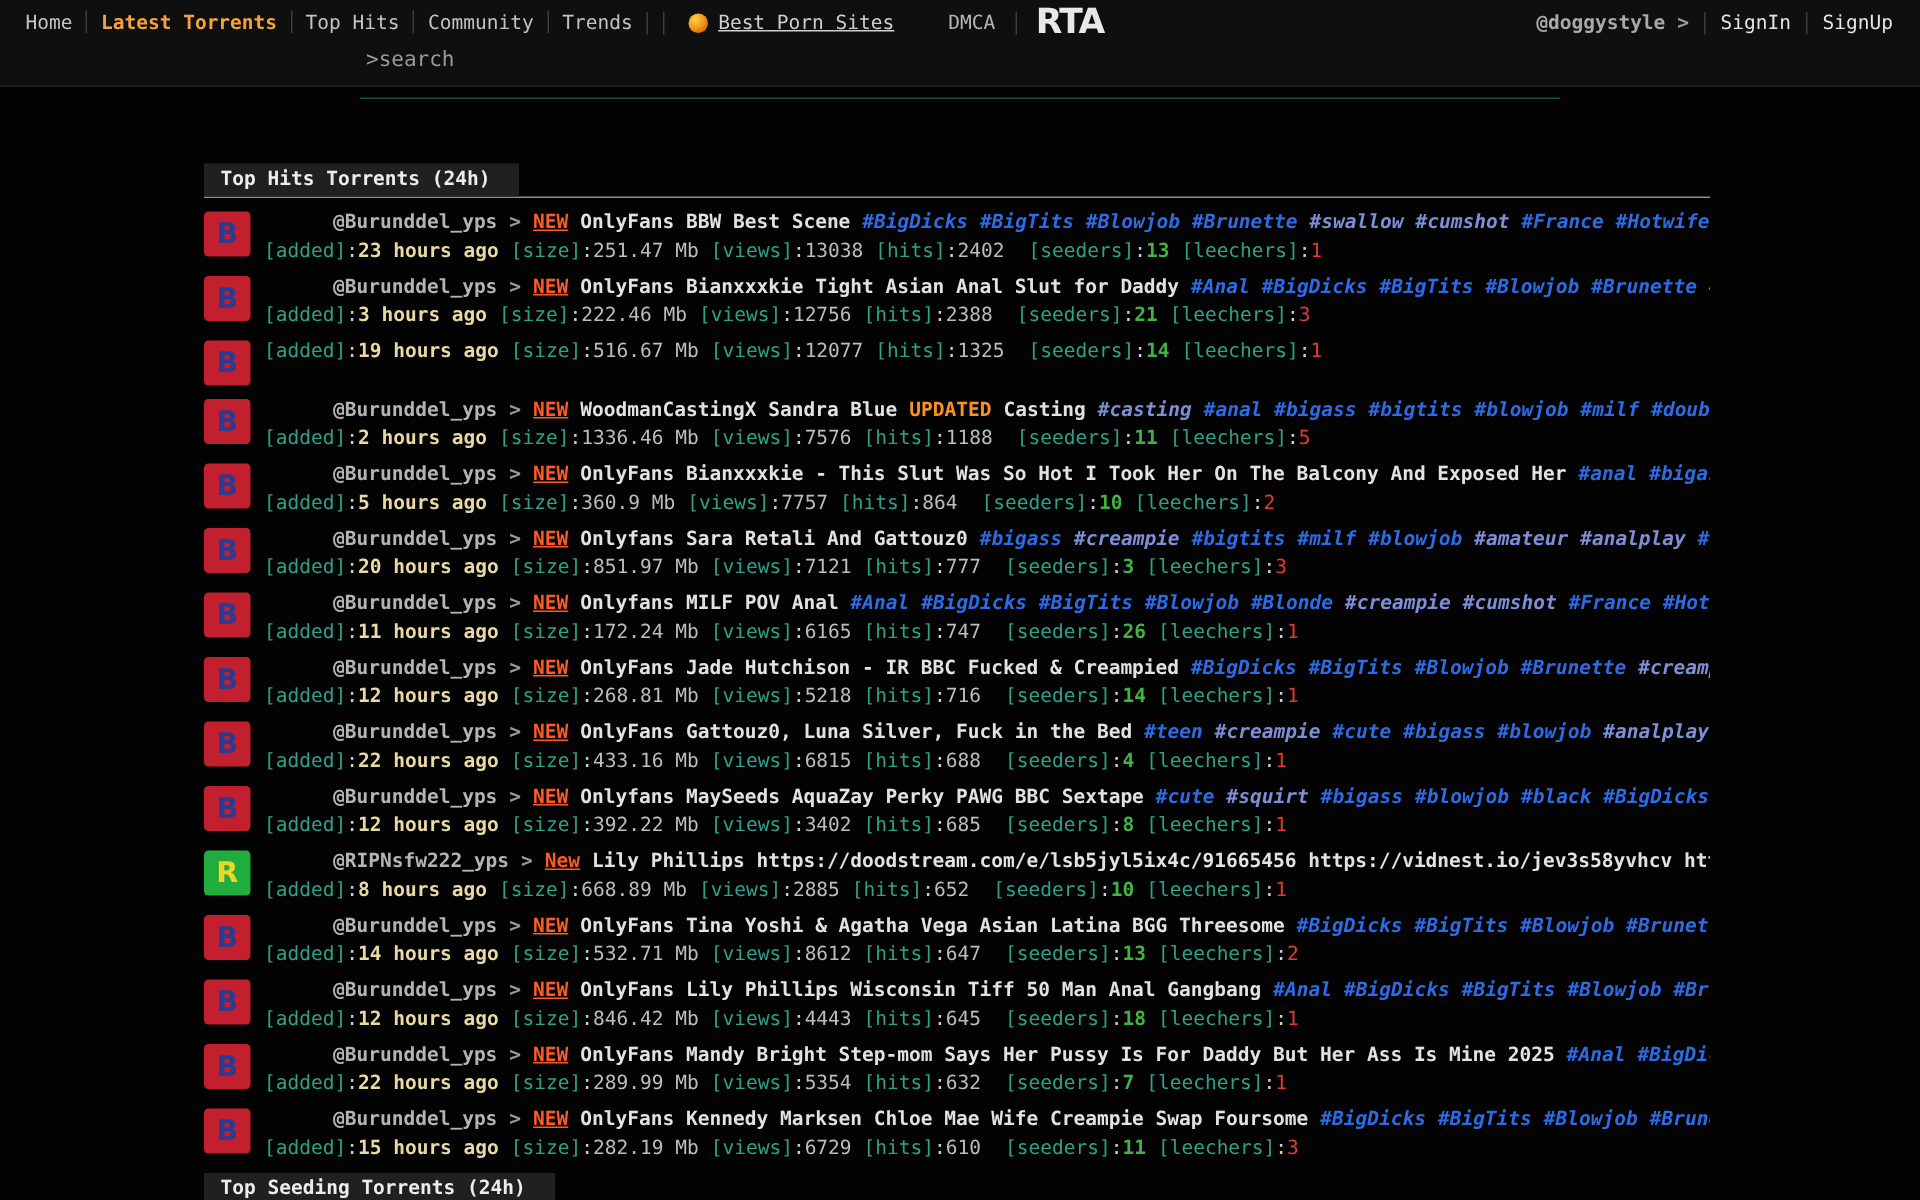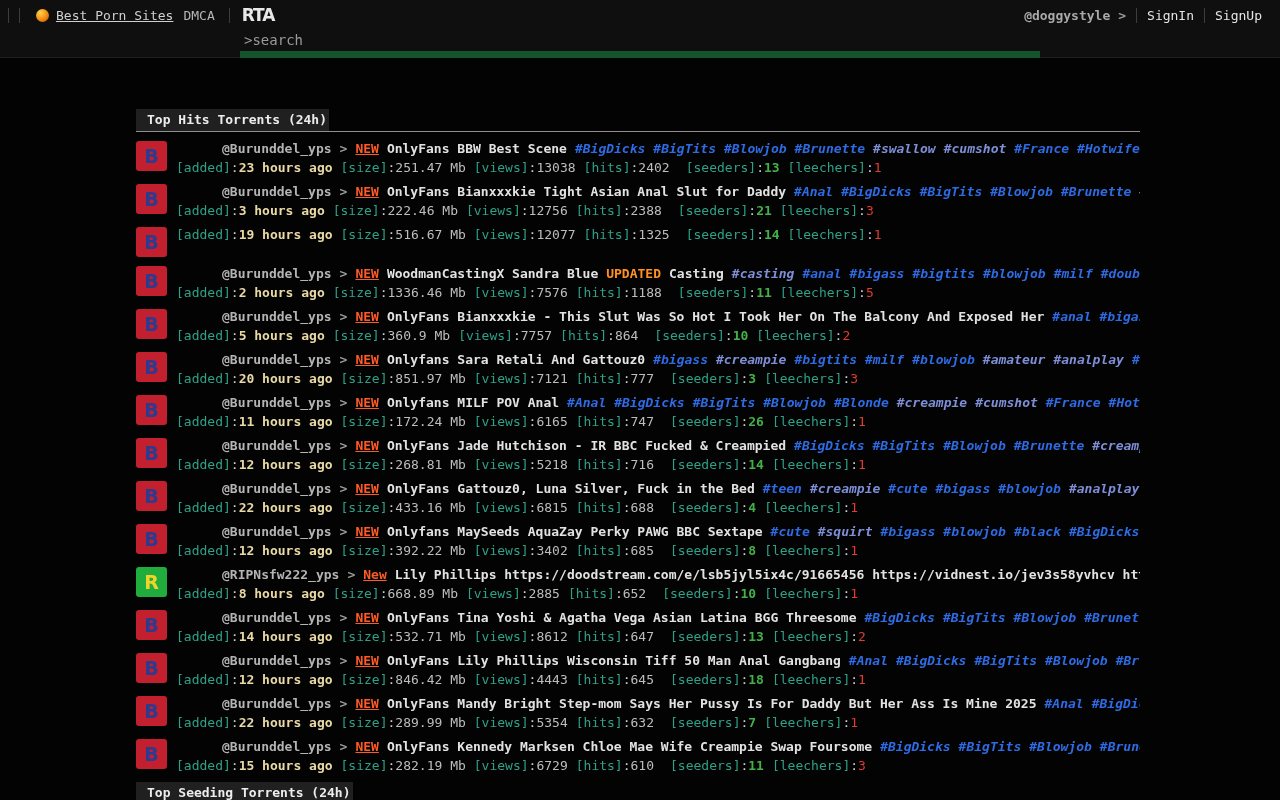--- a/index.html
+++ b/index.html
@@ -12,37 +12,37 @@
   
   .topbar{height:57px;background:var(--topbar-bg,#0f0f0f);border-bottom:1px solid #1e1e1e;}
   .topnav{display:flex;align-items:center;height:30px;padding:0 8px;white-space:nowrap;}
   .nav-item{color:#c3c3c3;text-decoration:none;padding:0 9px;}
   .nav-item.active{color:var(--nav-active,#f2a33c);font-weight:bold;}
   .sep{display:inline-block;width:0;height:15px;border-left:1px solid #3d3d3d;vertical-align:middle;}
   .sep.gap{margin-left:10px;}
   .promo{display:inline-flex;align-items:center;gap:7px;margin-left:16px;color:#cfcfcf;}
   .promo-ico{display:inline-block;width:13px;height:13px;border-radius:50%;
     background:radial-gradient(circle at 35% 30%, #ffd24a 0%, #f08c12 55%, #b34a00 100%);}
-  .dmca{color:#b5b5b5;text-decoration:none;margin:0 14px 0 10px;}
-  .rta{font-family:"DejaVu Sans",sans-serif;font-weight:900;font-size:17px;letter-spacing:-1px;
+  .dmca{color:#b5b5b5;text-decoration:none;margin:0 14px 0 36px;}
+  .rta{font-family:"DejaVu Sans",sans-serif;font-weight:900;font-size:23px;letter-spacing:-1px;
     color:#e8e8e8;margin-left:12px;text-decoration:none;}
   .right{margin-left:auto;display:flex;align-items:center;}
   .account{color:#a9a9a9;font-weight:bold;text-decoration:none;margin-right:10px;}
   .account .chev{color:#9a9a9a;margin-left:8px;}
   .auth{color:#e5e5e5;text-decoration:none;padding:0 10px;}
   .searchrow{height:26px;}
   .search{display:block;margin-left:240px;width:792px;background:transparent;border:none;
-    border-bottom:7px solid #14532d;outline:none;color:#c8c8c8;
-    font-family:"DejaVu Sans Mono",monospace;font-size:14px;padding:2px 4px 3px 4px;}
+    border-bottom:1px solid #14532d;outline:none;color:#c8c8c8;
+    font-family:"DejaVu Sans Mono",monospace;font-size:14px;padding:2px 4px 17px 4px;}
   .search::placeholder{color:#9a9a9a;opacity:1;}
   
   .content{margin-left:136px;width:1004px;padding-top:51px;}
   .sec-head{border-bottom:1px solid #8f8f8f;margin-bottom:9px;}
   .sec-tab{display:inline-block;background:var(--tab-bg,#202020);color:var(--tab-fg,#ededed);
-    font-weight:bold;padding:3px 2px 4px 11px;}
+    font-weight:bold;padding:3px 19px 4px 11px;}
   .rows{margin-bottom:7px;}
   .row{display:flex;gap:9px;margin-bottom:9px;}
   .avatar{flex:0 0 31px;width:31px;height:30px;border-radius:3px;display:flex;align-items:center;
     justify-content:center;font-family:"DejaVu Sans",sans-serif;font-weight:bold;font-size:19px;}
   .av-b{background:var(--avatar-b-bg,#c2202e);color:var(--avatar-b-fg,#2c3a90);}
   .av-r{background:var(--avatar-r-bg,#21ad3e);color:var(--avatar-r-fg,#f2d32a);}
   .rowlines{min-width:0;flex:1;}
   .line1,.line2{white-space:nowrap;overflow:hidden;line-height:15px;height:15px;}
   .line1{margin-bottom:4px;}
   .user{color:var(--user,#b4b4b4);font-weight:bold;text-decoration:none;margin-right:8px;margin-left:46px;}
@@ -61,20 +61,21 @@
   .v-added{color:var(--time-value,#e9d9a4);font-weight:bold;margin-top:32px;}
   .v-size,.v-views,.v-hits{color:var(--value-gray,#bdbdbd);}
   .v-seed{color:var(--seeders,#43b148);font-weight:bold;}
   .v-leech{color:var(--leechers,#e23b32);}
 </style>
 </head>
 <body>
 
 <header class="topbar">
   <div class="topnav">
+    <nav id="main-nav"><a class="nav-item" href="#">Home</a><span class="sep"></span><a class="nav-item active" href="#">Latest Torrents</a><span class="sep"></span><a class="nav-item" href="#">Top Hits</a><span class="sep"></span><a class="nav-item" href="#">Community</a><span class="sep"></span><a class="nav-item" href="#">Trends</a></nav>
     <span class="sep"></span>
     <span class="sep gap"></span>
     <a class="promo" href="#">
       <span class="promo-ico"></span>
       <span>Best Porn Sites</span>
     </a>
     <a class="dmca" href="#">DMCA</a>
     <span class="sep"></span>
     <a class="rta" href="#">RTA</a>
     <div class="right">

